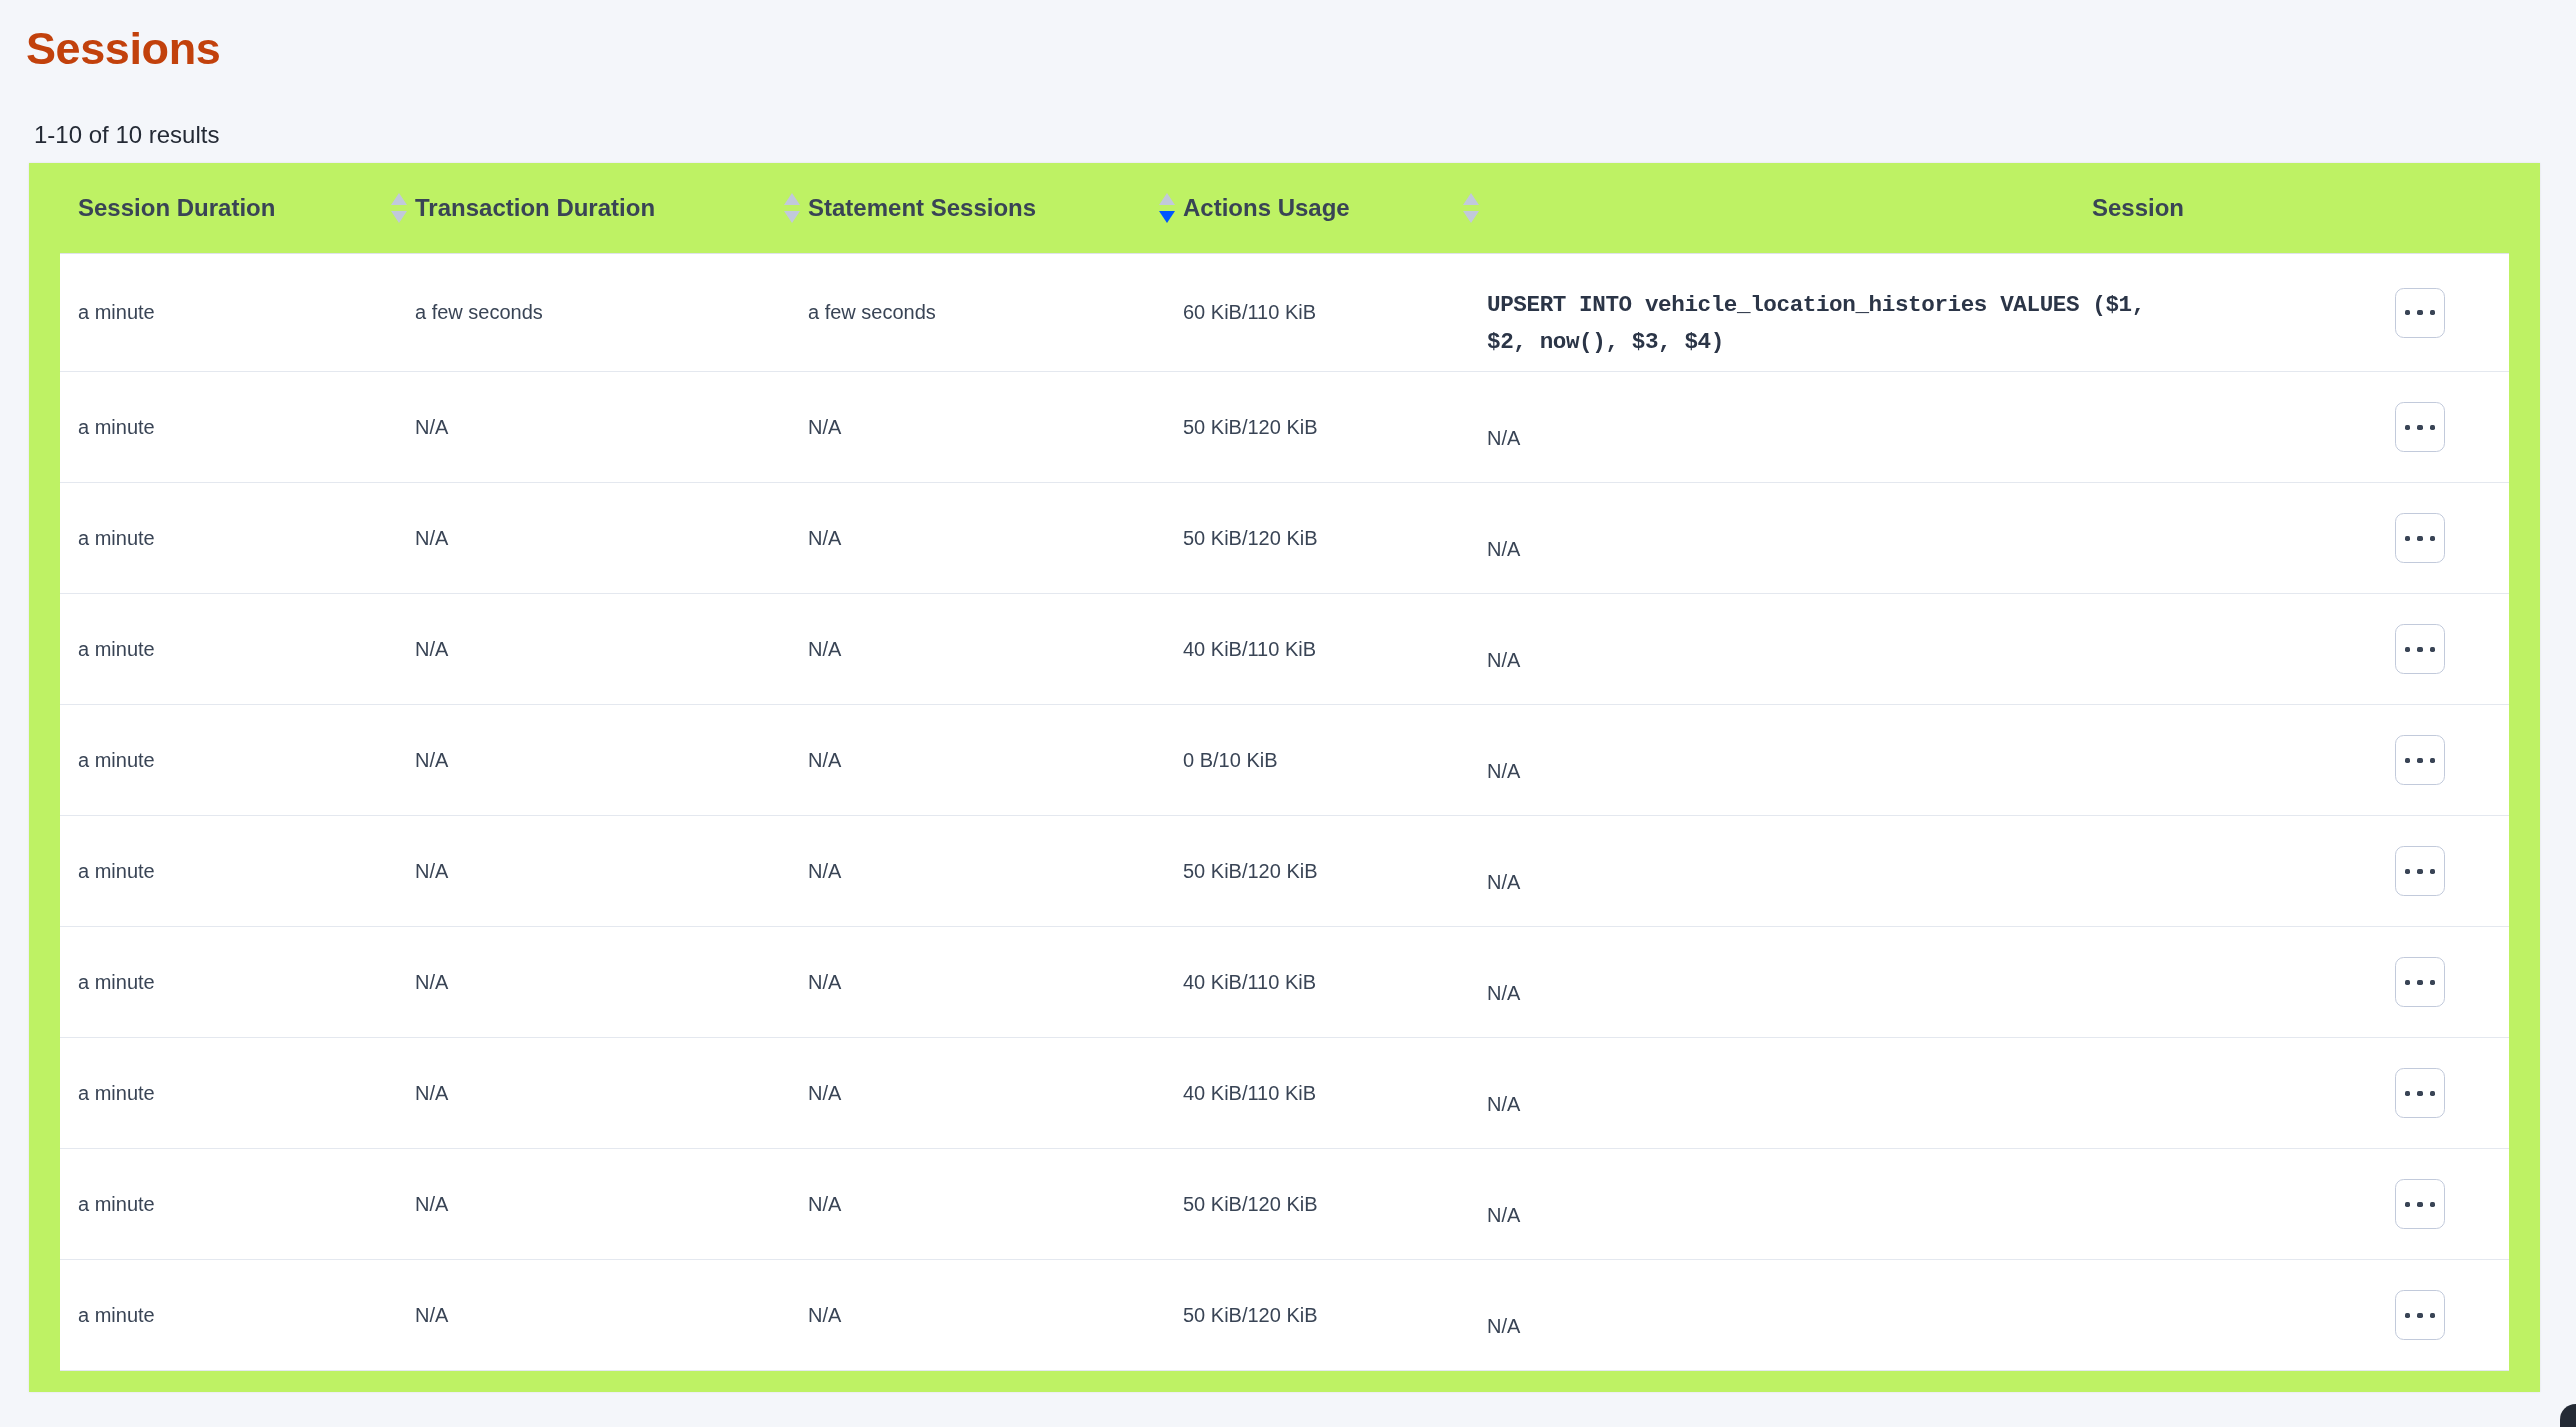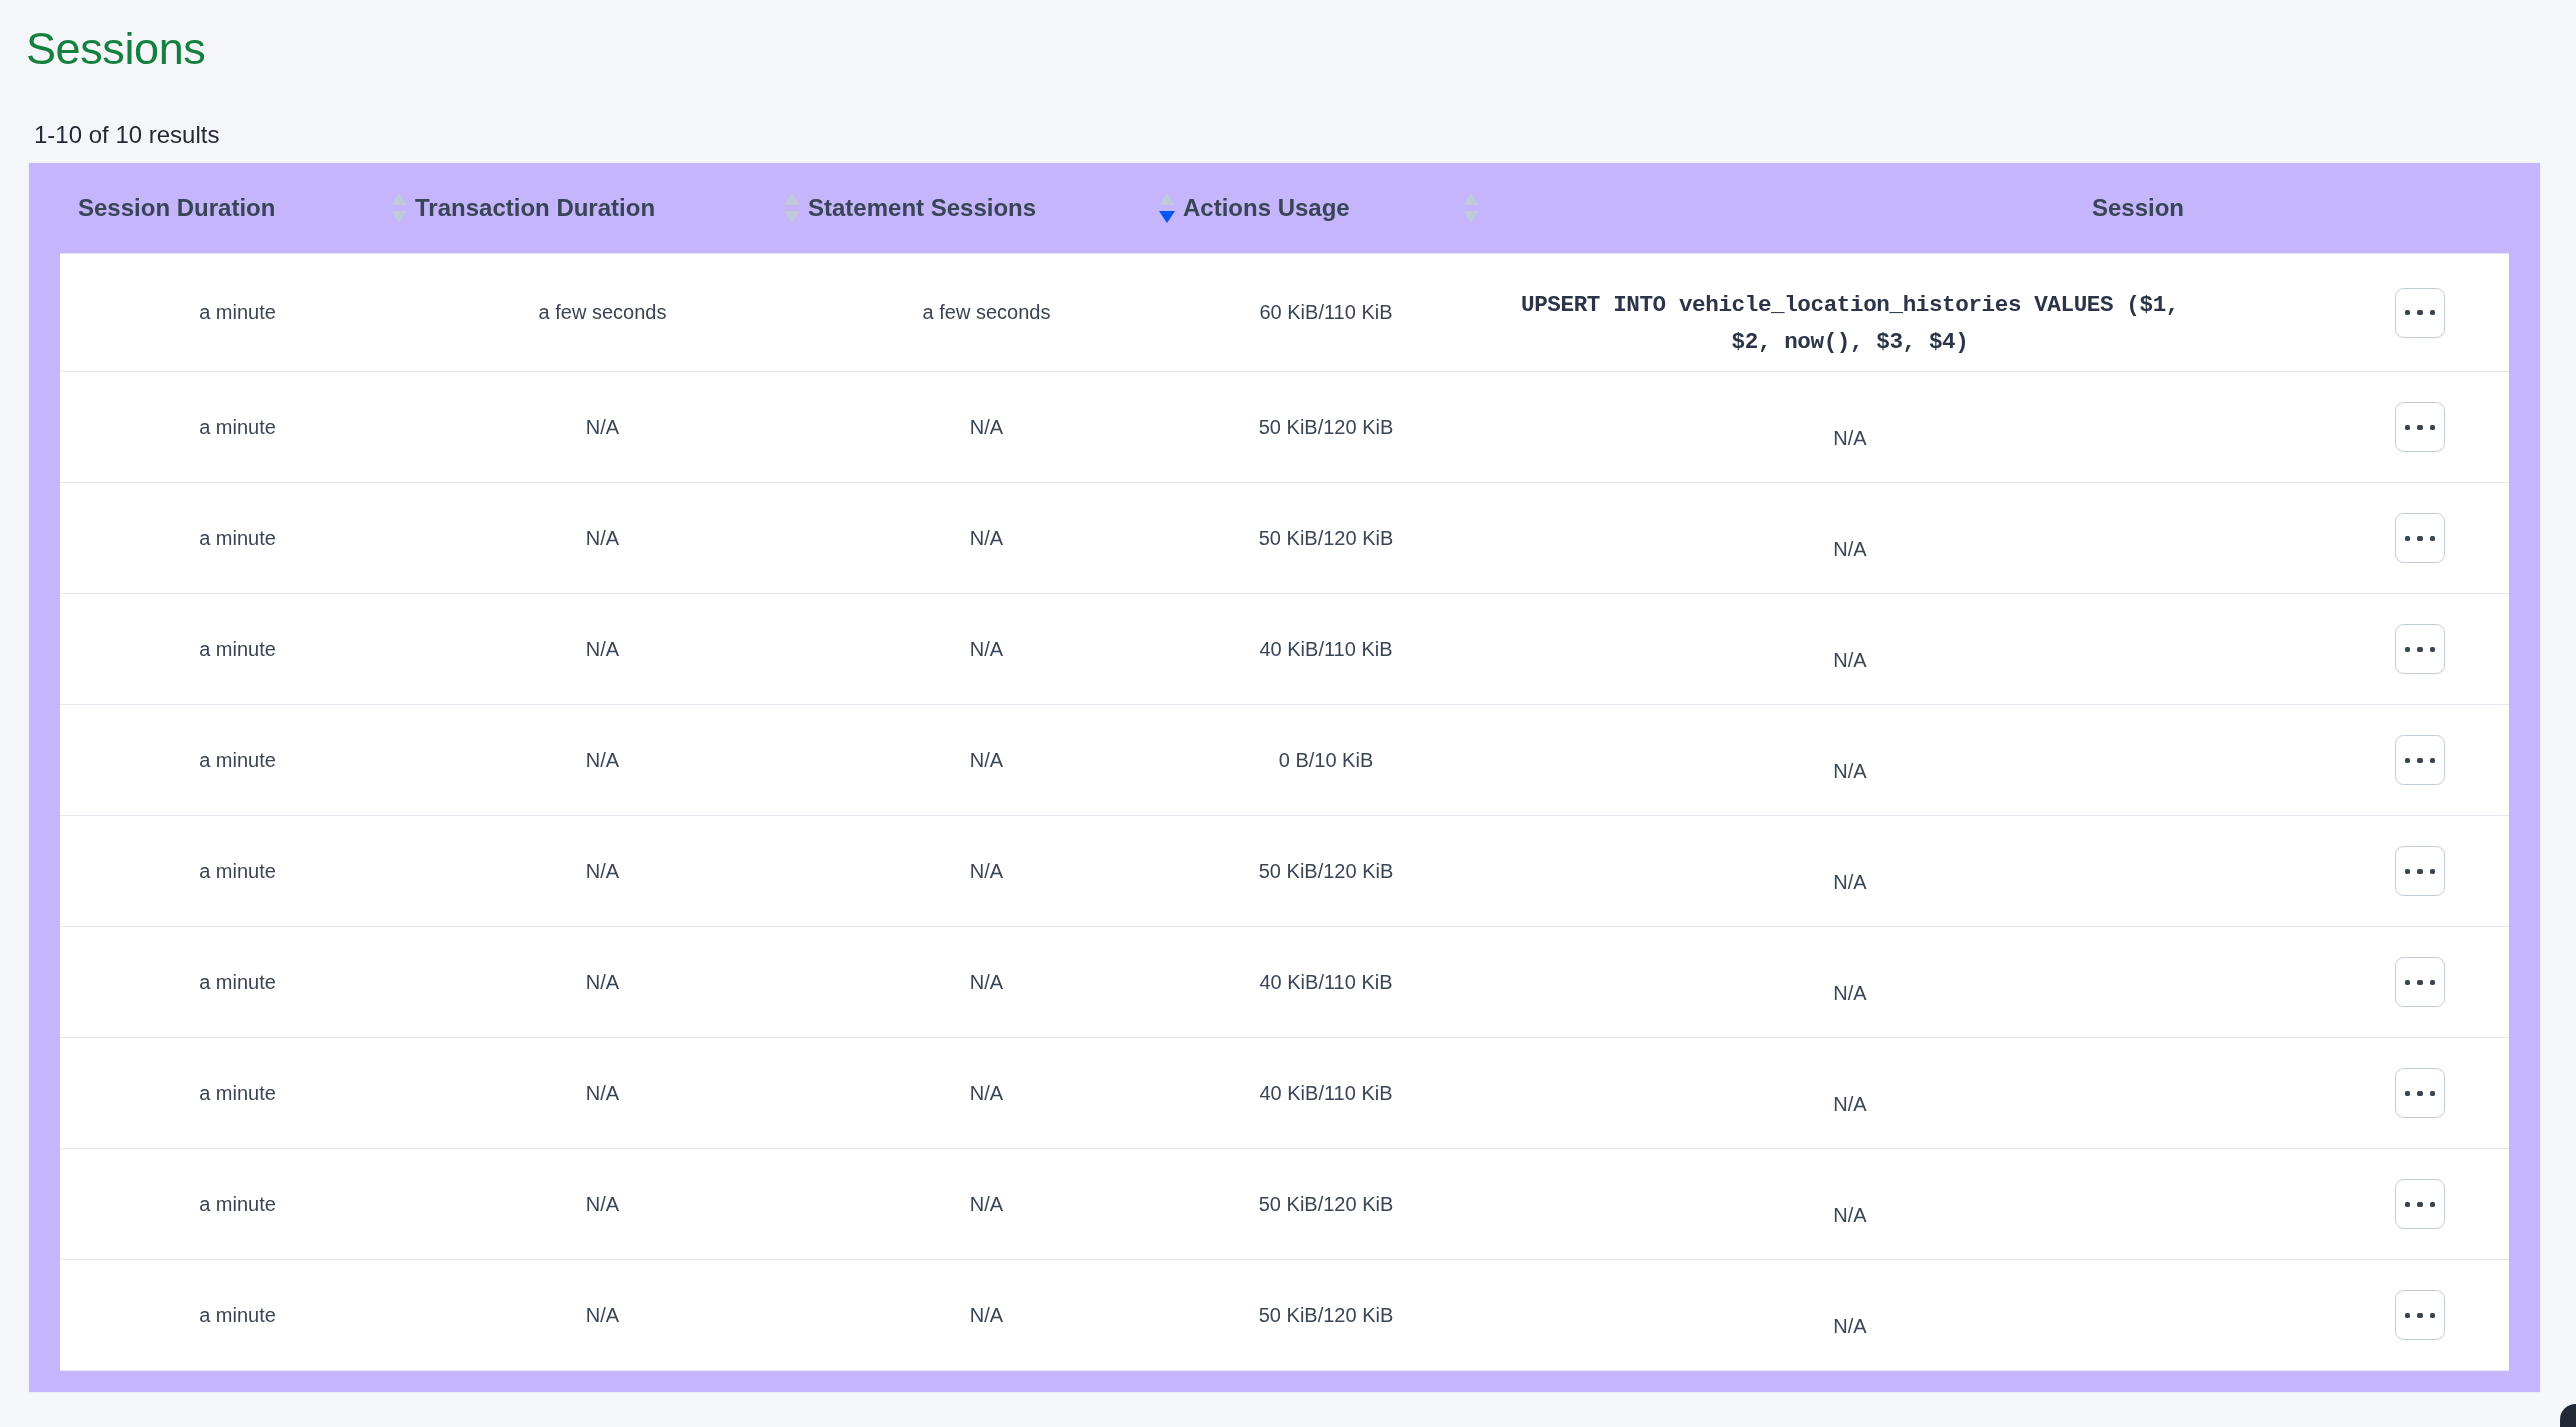--- a/index.html
+++ b/index.html
@@ -7,38 +7,37 @@
     width: 2576px; height: 1427px;
     overflow: hidden;
     background: #F4F6FA;
     font-family: "Liberation Sans", sans-serif;
     color: #394455;
   }
   .page { padding: 22.6px 0 0 0; }
   .page-title {
     margin-left: 26px;
     font-size: 45px;
-    font-weight: 400;
+    font-weight: 700;
     letter-spacing: -0.4px;
-    color: #15803d;
+    color: #c2410c;
     line-height: 52px;
   }
   .results-summary {
     margin: 45px 0 0 34px;
     font-size: 24px;
     line-height: 29.5px;
     color: #242A35;
   }
   .table-card {
     margin: 14px 37px 0 29px;
     width: 2511px;
-    background: #c4b5fd;
+    background: #bef264;
     box-shadow: 0 0 1.7px rgba(56,66,84,0.12);
     padding-bottom: 21px;
-    text-align: center;
   }
   .grid {
     display: grid;
     grid-template-columns: 337px 393px 375px 304px 1fr 261px;
     margin: 0 31px;
   }
   .thead {
     height: 91px;
     align-items: center;
     border-bottom: 1.7px solid #DFE3EA;

